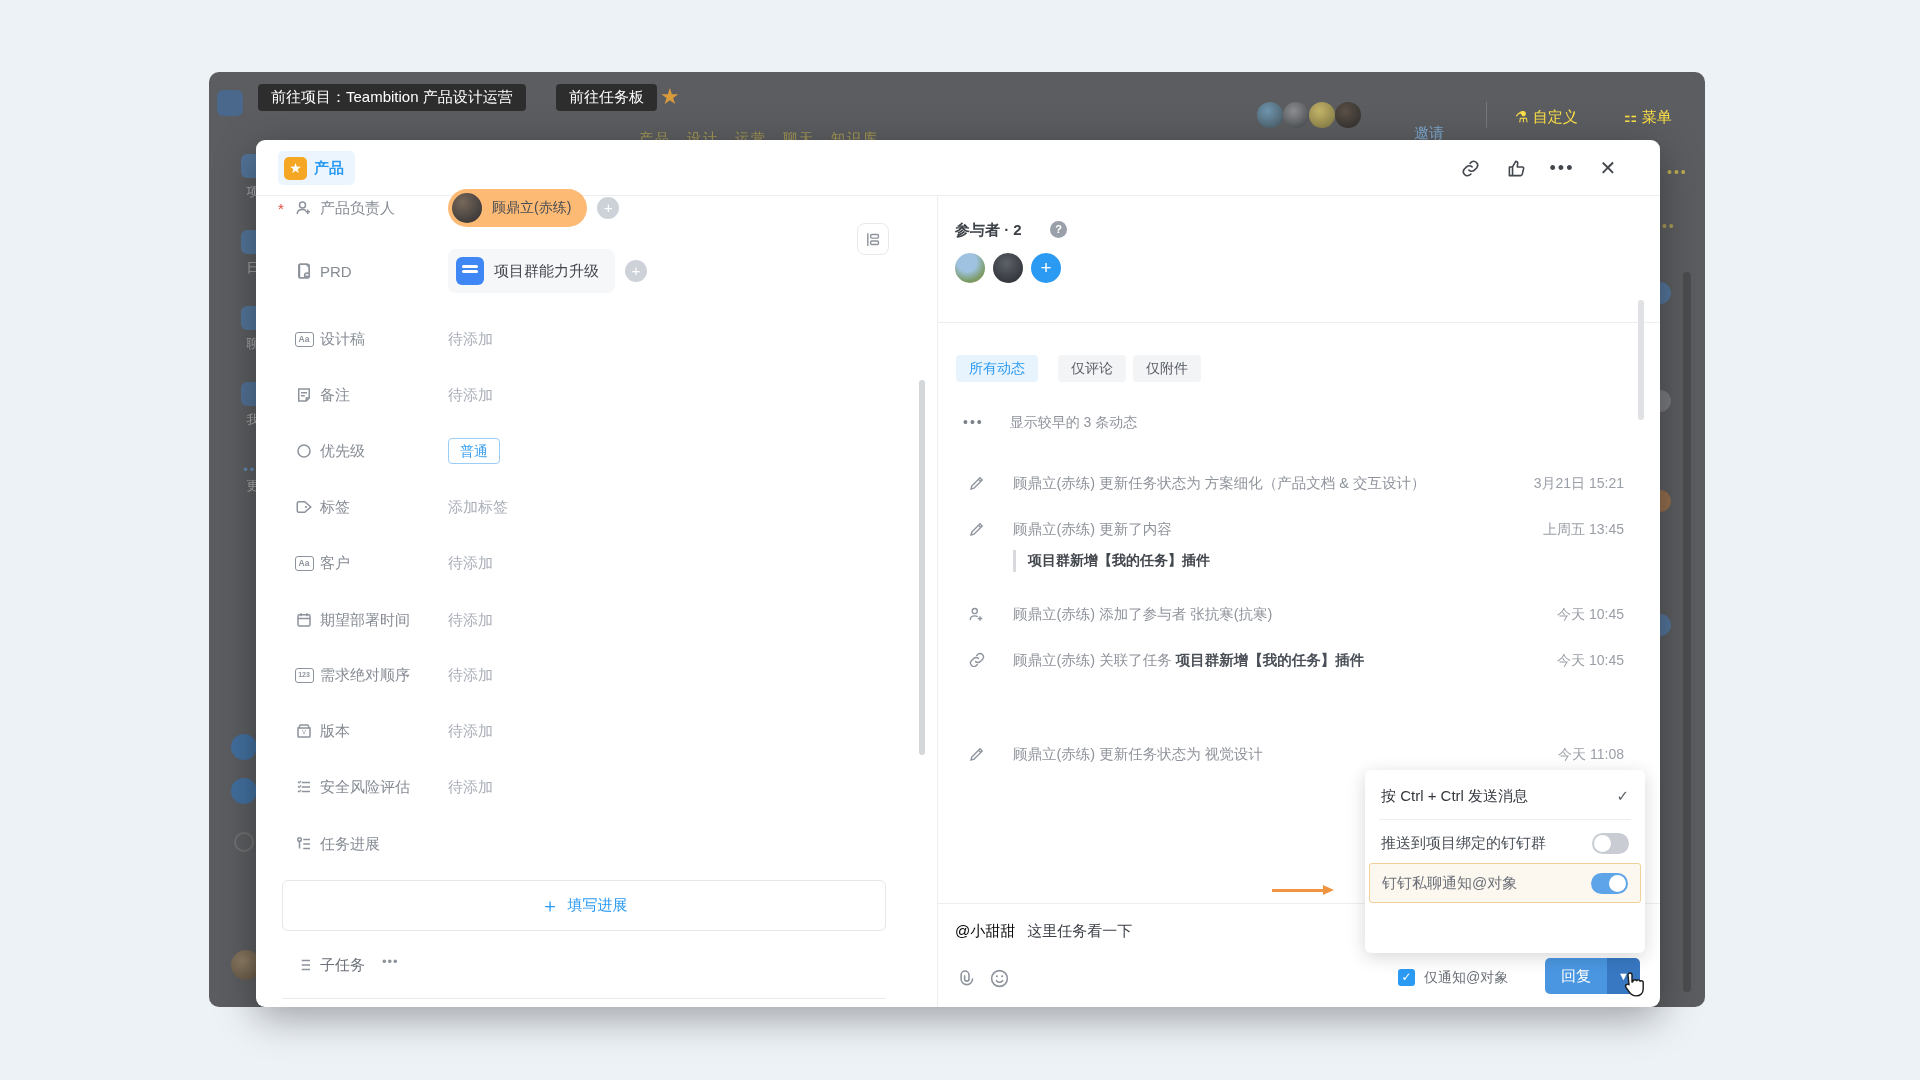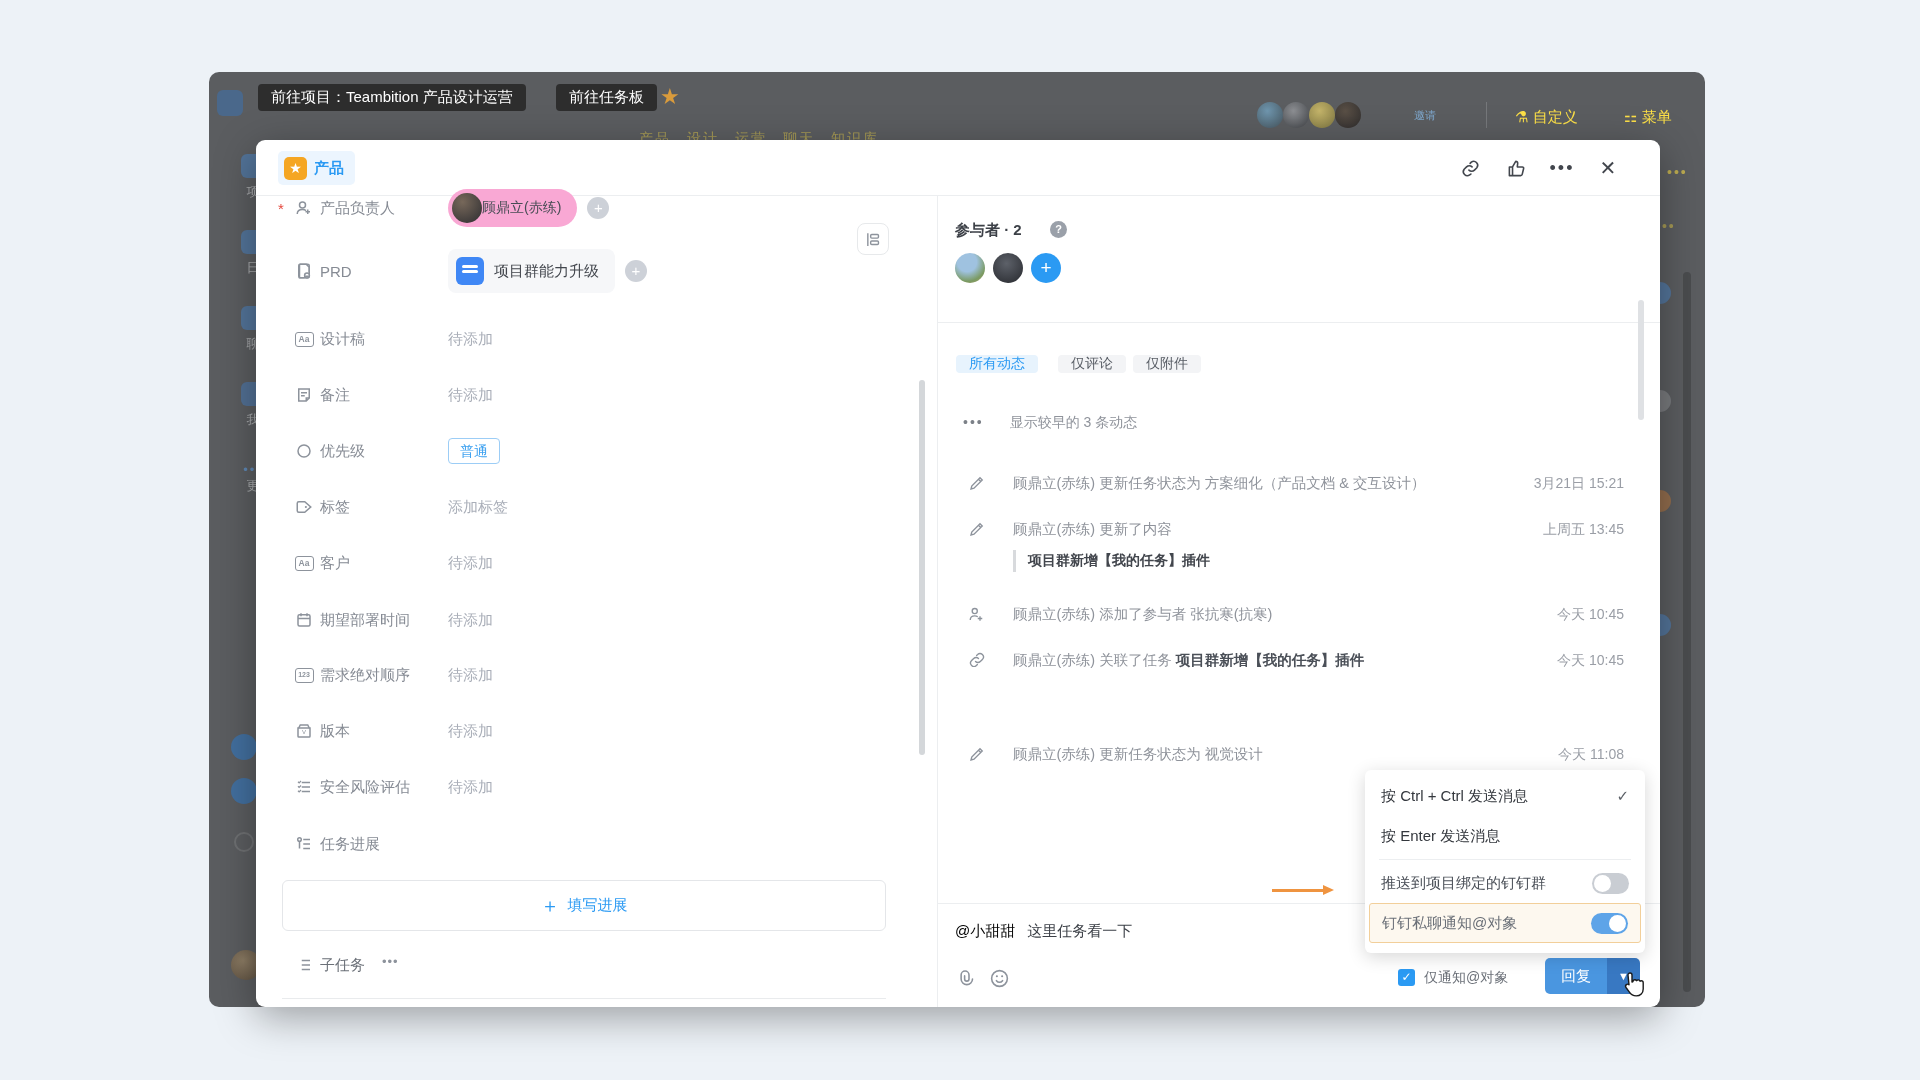--- a/index.html
+++ b/index.html
@@ -40,21 +40,21 @@
 
   
   .f-row { position:absolute; left:0; width:680px; height:40px; display:flex; align-items:center; }
   .f-req { position:absolute; left:22px; color:#e5483d; font-size:15px; top:12px; }
   .f-ic { position:absolute; left:38px; width:20px; height:20px; color:#8d939c; display:flex;
     align-items:center; justify-content:center; }
   .f-lab { position:absolute; left:64px; font-size:15px; color:#868b94; }
   .f-val { position:absolute; left:192px; font-size:15px; color:#a9aeb8; }
   .boxicon { width:19px; height:15px; border:1.4px solid #8d939c; border-radius:3px;
     font-size:8.5px; line-height:12px; text-align:center; color:#8d939c; font-weight:bold; }
-  .member-chip { display:flex; align-items:center; gap:0; background:#f9a8d4; border-radius:20px;
+  .member-chip { display:flex; align-items:center; gap:10px; background:#fdba74; border-radius:20px;
     height:38px; padding:0 16px 0 4px; }
   .member-chip .mc-av { width:30px; height:30px; border-radius:50%;
     background:radial-gradient(circle at 35% 30%,#77685a,#2c2c30); }
   .member-chip .mc-name { font-size:14px; color:#474c54; }
   .plus-circle { width:22px; height:22px; border-radius:50%; background:#cdd1d8; color:#fff;
     font-size:15px; line-height:21px; text-align:center; margin-left:10px; cursor:pointer; }
   .doc-chip { display:flex; align-items:center; gap:10px; background:#f6f7f9; border-radius:8px;
     height:44px; padding:0 16px 0 8px; cursor:pointer; }
   .doc-chip .doc-ic { width:28px; height:28px; background:#3f87f5; border-radius:6px; position:relative; }
   .doc-chip .doc-ic::before { content:""; position:absolute; left:6px; top:8px; width:16px; height:2.5px;
@@ -76,21 +76,21 @@
   
   #participants-title { position:absolute; left:699px; top:81px; font-size:15px; font-weight:bold;
     color:#3c4047; }
   #help-ic { position:absolute; left:794px; top:81px; width:17px; height:17px; border-radius:50%;
     background:#9aa0a9; color:#fff; font-size:11px; font-weight:bold; text-align:center;
     line-height:17px; cursor:pointer; }
   .pt-av { position:absolute; top:113px; width:30px; height:30px; border-radius:50%; cursor:pointer; }
   #pt-add { position:absolute; left:775px; top:113px; width:30px; height:30px; border-radius:50%;
     background:#2b9af3; color:#fff; font-size:19px; text-align:center; line-height:29px; cursor:pointer; }
   #right-divider { position:absolute; left:681px; top:182px; width:723px; height:1px; background:#eceef0; }
-  .tab { position:absolute; top:215px; height:18px; border-radius:4px; font-size:14px;
+  .tab { position:absolute; top:215px; height:27px; border-radius:4px; font-size:14px;
     display:flex; align-items:center; padding:0 13px; cursor:pointer; background:#f3f4f6; color:#585d65; }
   .tab.active { background:#e7f3fd; color:#2b9af3; }
   #feed-earlier { position:absolute; left:707px; top:274px; color:#8f939b; font-size:14px; cursor:pointer; }
   #feed-earlier .dots { letter-spacing:2px; margin-right:26px; color:#7c8188; }
   .feed-row { position:absolute; left:699px; width:690px; height:22px; }
   .feed-ic { position:absolute; left:13px; top:1px; width:18px; height:18px; color:#8d939c; }
   .feed-tx { position:absolute; left:58px; top:1px; font-size:14.5px; color:#8f939b; white-space:nowrap; }
   .feed-tx b { color:#4b5058; font-weight:bold; }
   .feed-time { position:absolute; right:21px; top:2px; font-size:14px; color:#9a9ea6;margin-left:17px; }
   #feed-quote { position:absolute; left:757px; top:410px; border-left:3px solid #d8dadd;
@@ -142,21 +142,21 @@
 <body>
 
 <div id="app-window" class="abs">
 
   <span class="abs dim-ico" style="left:8px;top:18px;width:26px;height:26px;background:#3f6fa8;border-radius:6px;opacity:.6"></span>
   <span class="abs dim-txt" style="left:430px;top:58px;opacity:.45;letter-spacing:2px">产品　设计　运营　聊天　知识库</span>
   <span class="bg-avatar abs" style="left:1048px;top:30px;background:radial-gradient(circle at 40% 35%,#6f96ae,#46555e)"></span>
   <span class="bg-avatar abs" style="left:1074px;top:30px;background:radial-gradient(circle at 40% 35%,#8d8f93,#3f4246)"></span>
   <span class="bg-avatar abs" style="left:1100px;top:30px;background:radial-gradient(circle at 40% 35%,#c4b46a,#7c7440)"></span>
   <span class="bg-avatar abs" style="left:1126px;top:30px;background:radial-gradient(circle at 40% 35%,#5a5046,#2e2c2c)"></span>
-  <span class="abs dim-txt dim-blue" style="left:1205px;top:36px;font-size:11px">邀请</span>
+  <span class="abs dim-txt dim-blue" style="left:1205px;top:52px;font-size:15px">邀请</span>
   <span class="abs" style="left:1277px;top:30px;width:1px;height:26px;background:#76787b"></span>
   <span class="abs dim-txt" style="left:1306px;top:36px;font-size:15px">⚗ <span>自定义</span></span>
   <span class="abs dim-txt" style="left:1415px;top:36px;font-size:15px">⚏ <span>菜单</span></span>
 
   <div class="side-item" style="top:82px"><div class="side-ic" style="background:#4d86c9"></div><span>项</span></div>
   <div class="side-item" style="top:158px"><div class="side-ic" style="background:#4d86c9"></div><span>日</span></div>
   <div class="side-item" style="top:234px"><div class="side-ic" style="background:#4d86c9"></div><span>聊</span></div>
   <div class="side-item" style="top:310px"><div class="side-ic" style="background:#4a7fc0"></div><span>我</span></div>
   <div class="side-item" style="top:390px"><div style="color:#5f88b5;font-size:13px;letter-spacing:2px">•••</div><span>更</span></div>
   <span class="bg-dot" style="left:22px;top:662px;width:26px;height:26px;background:#2d7dd2"></span>
@@ -452,23 +452,20 @@
   <span id="notify-check">✓</span>
   <span id="notify-label">仅通知@对象</span>
   <div id="reply-btn">回复</div>
   <div id="reply-arrow">▼</div>
 
   <div id="send-menu">
     <div class="menu-item">
       <span>按 Ctrl + Ctrl 发送消息</span>
       <span class="check">✓</span>
     </div>
-    <div class="menu-item">
-      <span>按 Enter 发送消息</span>
-    </div>
     <div class="menu-div"></div>
     <div class="menu-item" style="color:#4b5058">
       <span>推送到项目绑定的钉钉群</span>
       <span class="toggle off">
           <span class="knob"></span>
         </span>
     </div>
     <div class="menu-item hl">
       <span>钉钉私聊通知@对象</span>
       <span class="toggle on">

